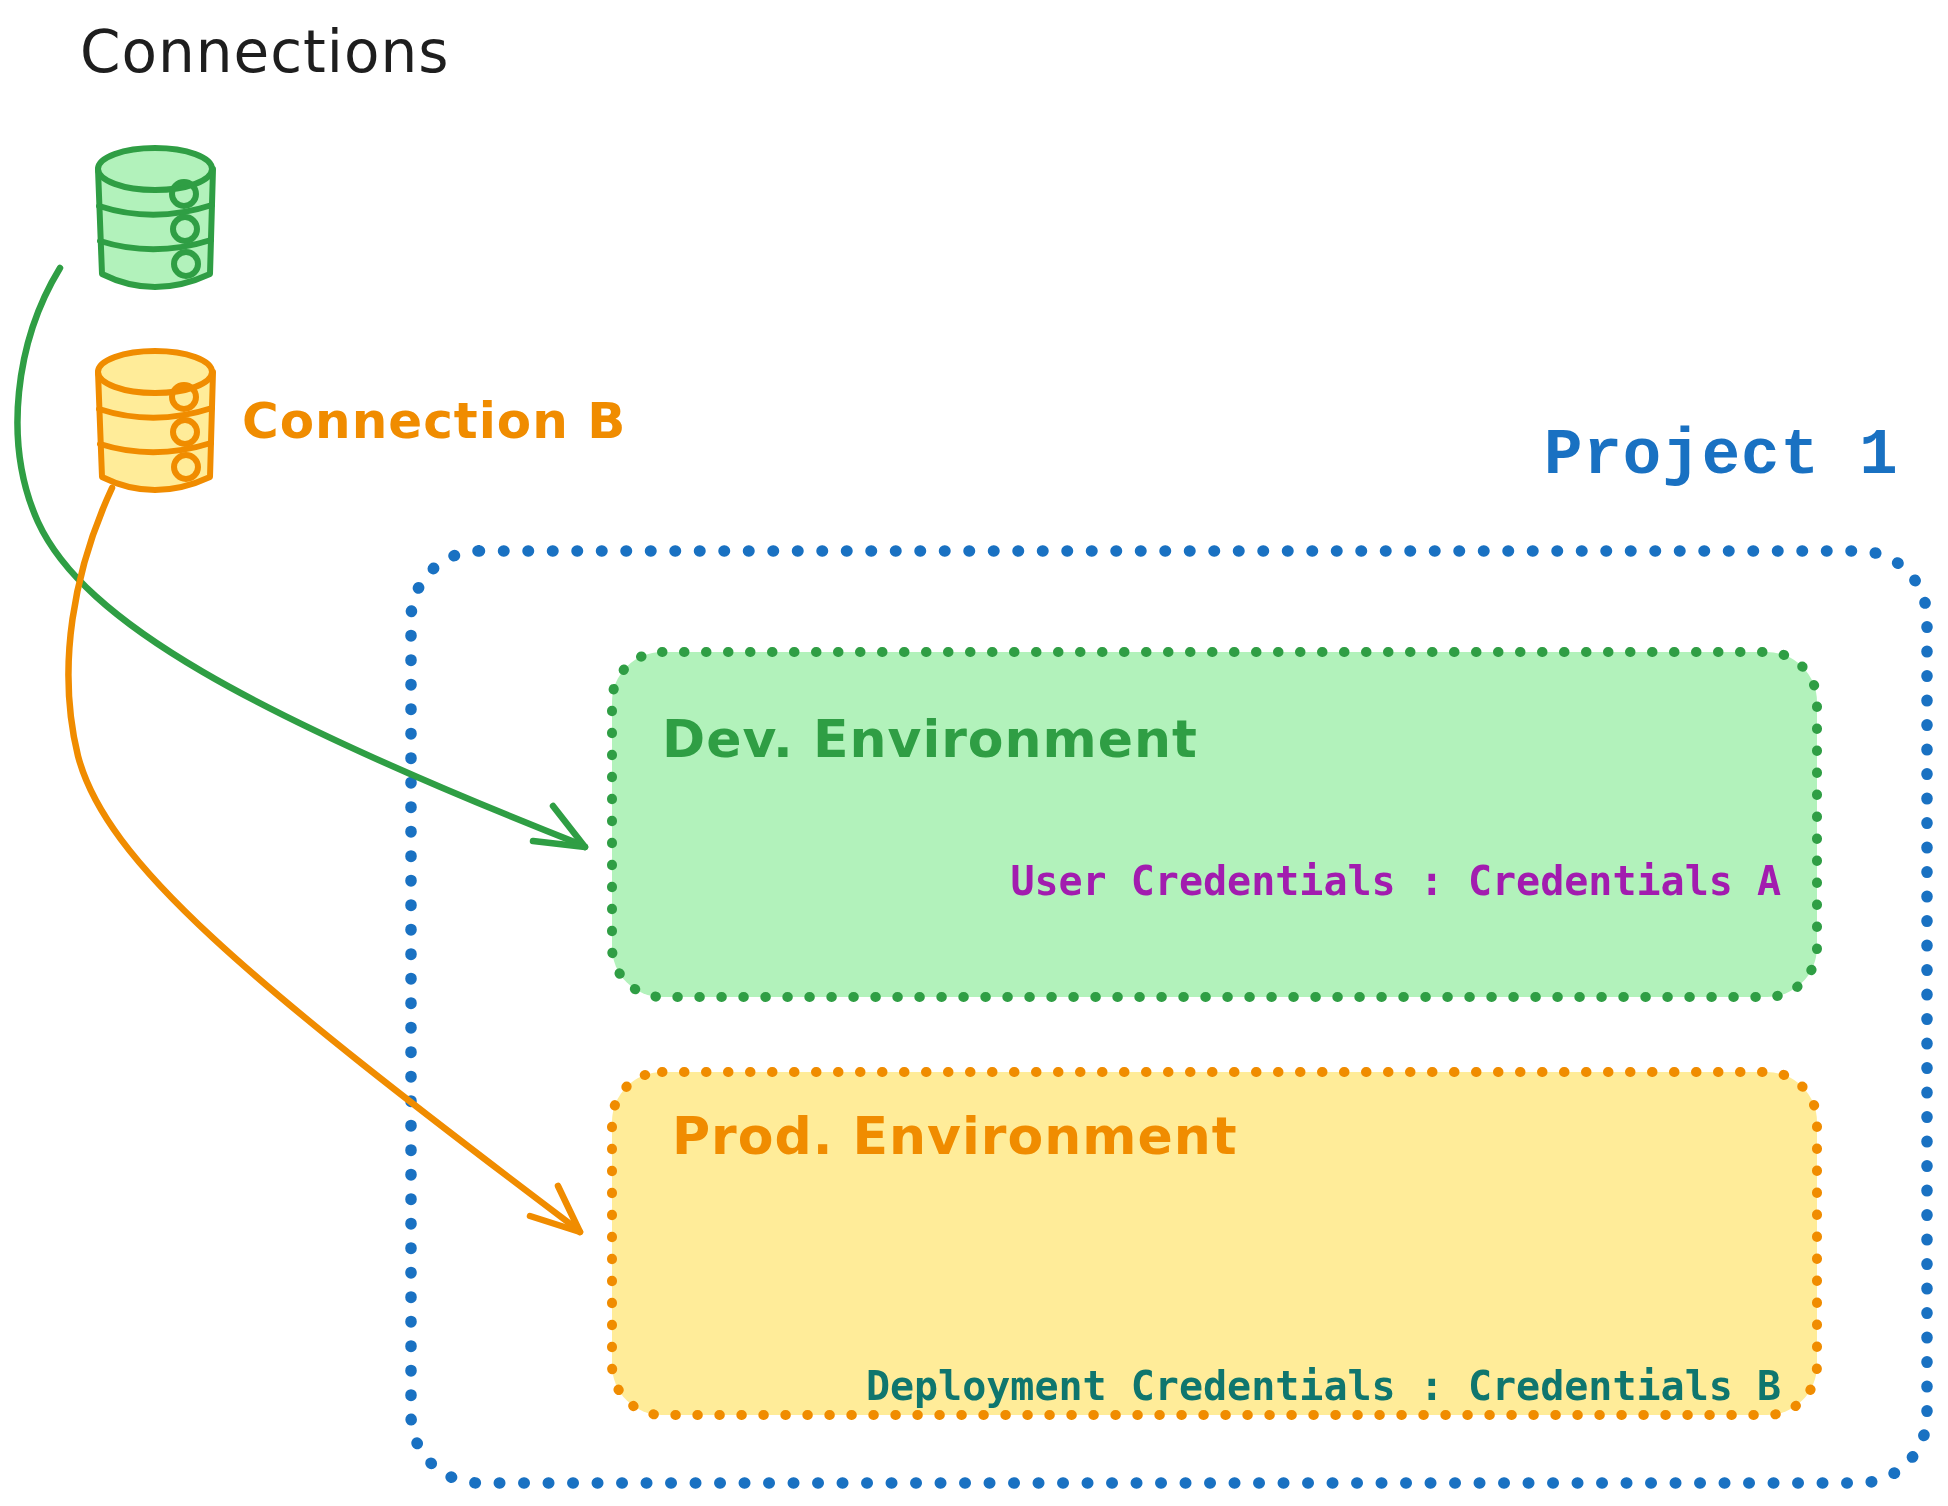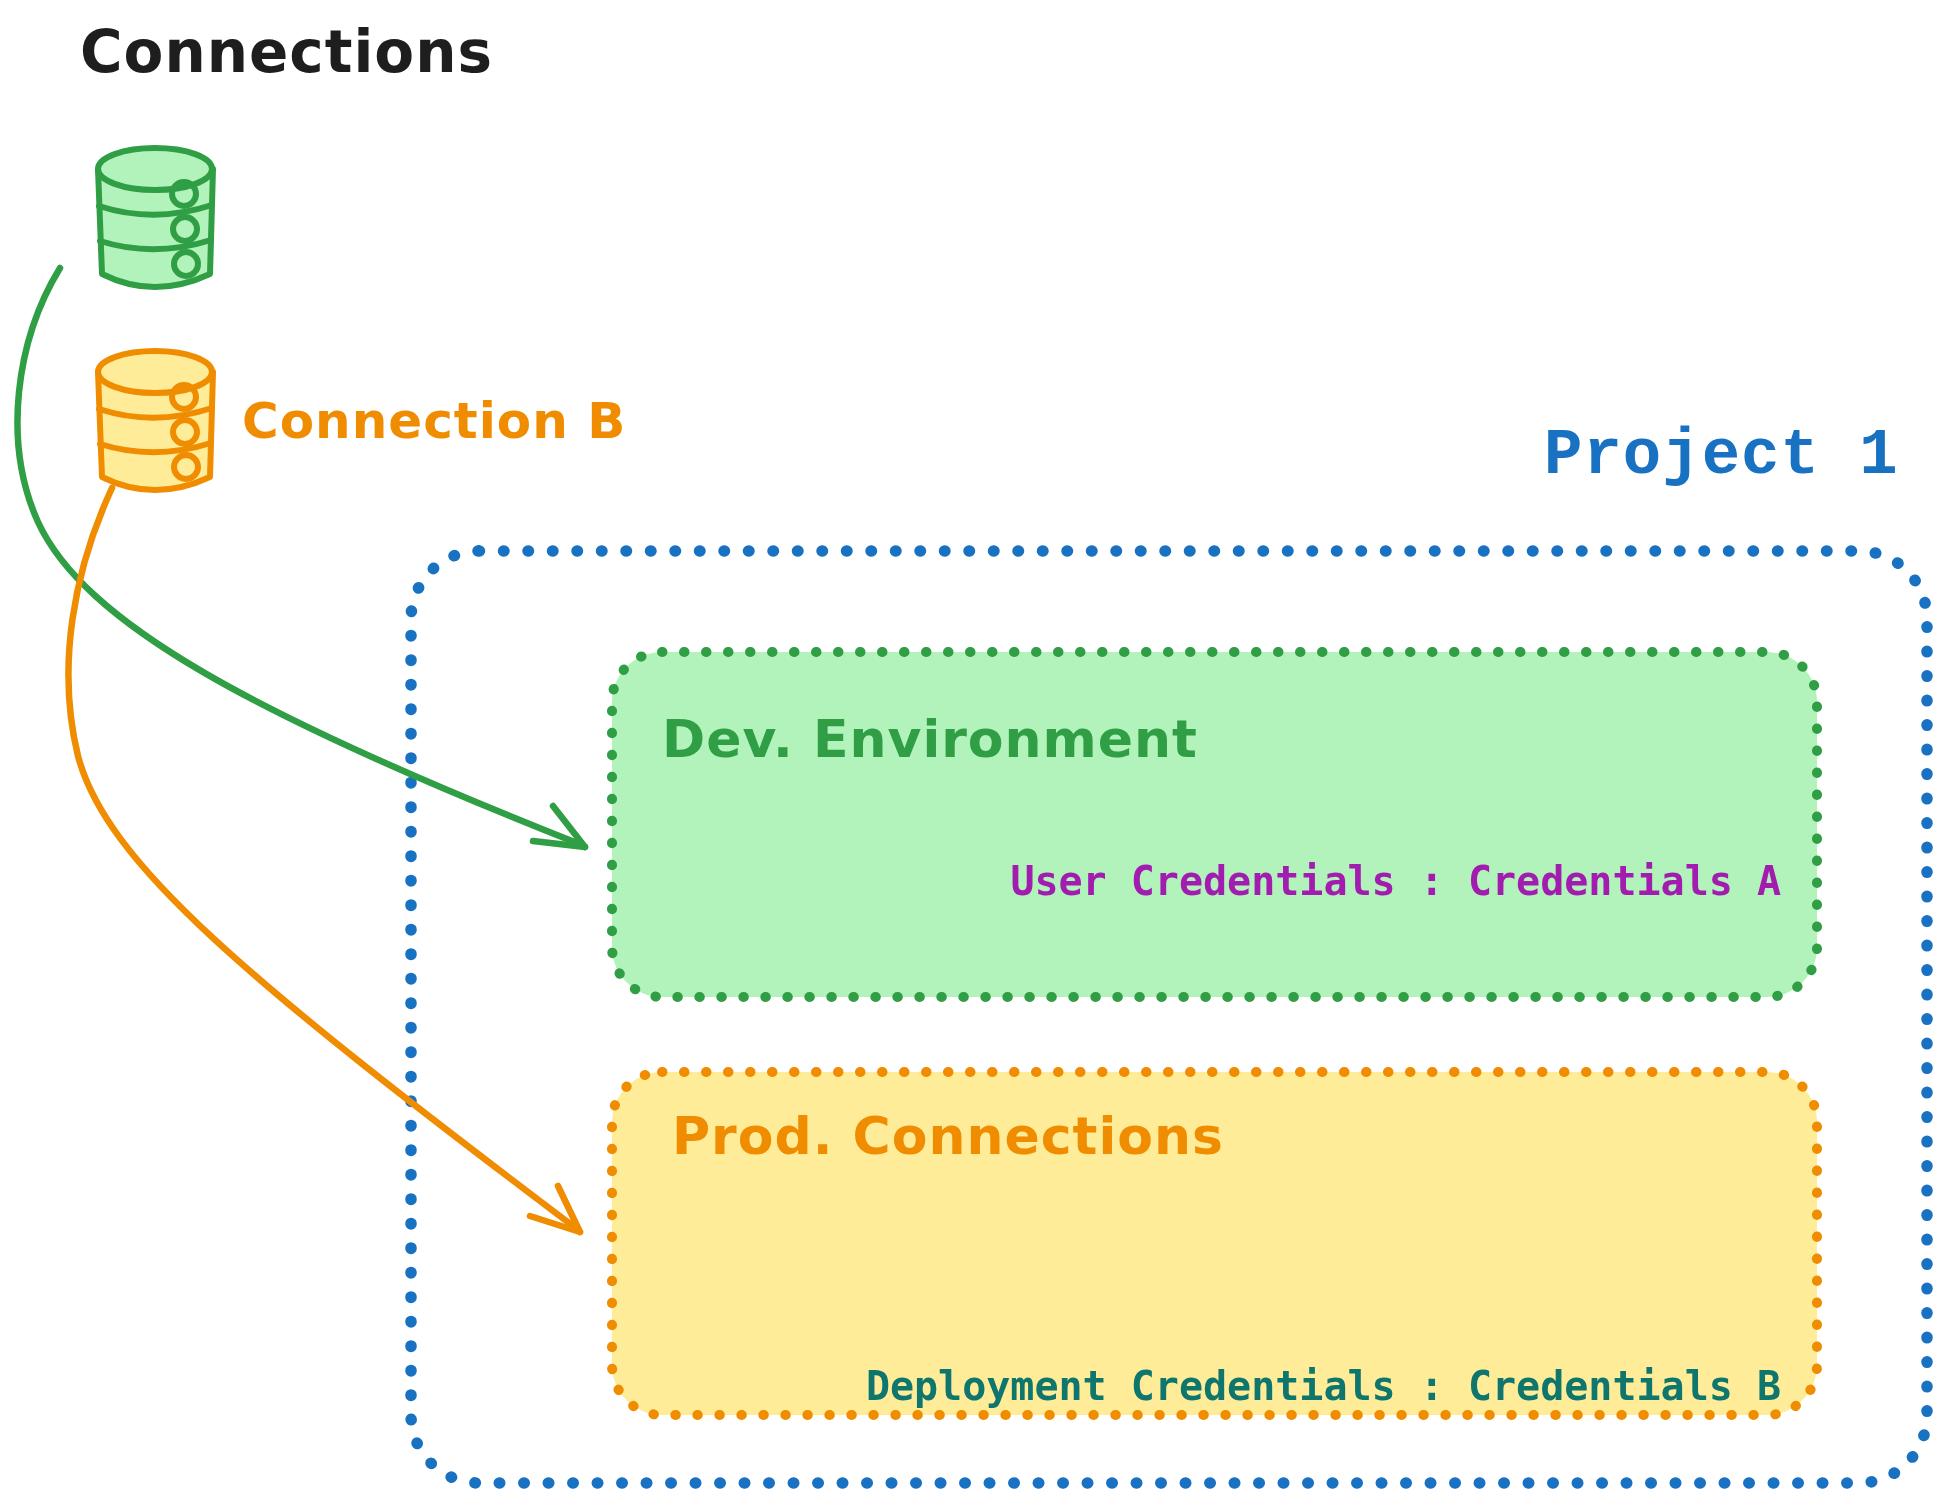--- a/index.html
+++ b/index.html
@@ -9,21 +9,21 @@
     height: 1506px;
     background: #ffffff;
     overflow: hidden;
     font-family: "DejaVu Sans", sans-serif;
   }
   .layer { position: absolute; inset: 0; }
   .label { position: absolute; white-space: nowrap; }
 
   .main-title {
     left: 80px; top: 18px;
-    font-size: 58px; font-weight: 700;
+    font-size: 58px; font-weight: 400;
     color: #1e1e1e;
     letter-spacing: 1px;
   }
   .conn-label {
     font-size: 50px; font-weight: 600;
     letter-spacing: 1px;
   }
   .conn-a { left: 234px; top: 188px; color: #2f9e44; }
   .conn-b { left: 234px; top: 392px; color: #f08c00; margin-left: 8px; }
 
@@ -105,17 +105,17 @@
 
 
   <div class="label conn-label conn-b">Connection B</div>
 
   <div class="label project-title">Project 1</div>
 
   <div class="label env-title dev">Dev. Environment</div>
 
   <div class="cred-line cred-a">User Credentials : Credentials A</div>
 
-  <div class="label env-title prod">Prod. Connections</div>
+  <div class="label env-title prod">Prod. Environment</div>
 
   <div class="cred-line cred-b">Deployment Credentials : Credentials B</div>
 
 </div>
 
 </body></html>

